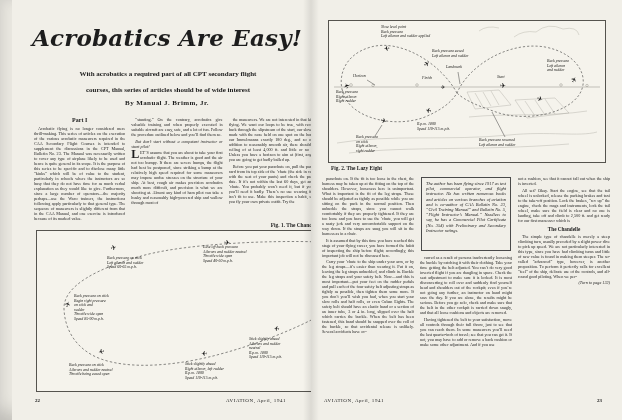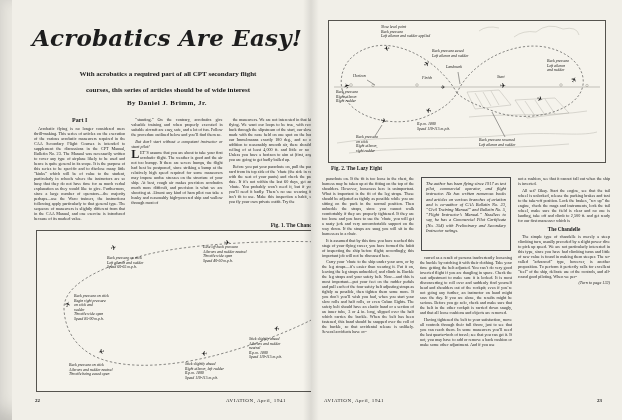--- a/index.html
+++ b/index.html
@@ -52,21 +52,21 @@
 </style>
 </head>
 <body>
 
 <div class="spread">
 
   <div class="page page-left">
     <div class="title">Acrobatics Are Easy!</div>
     <div class="subtitle">With acrobatics a required part of all CPT secondary flight
 courses, this series of articles should be of wide interest</div>
-    <div class="byline">By Daniel J. Brimm, Jr.</div>
+    <div class="byline">By Manual J. Brimm, Jr.</div>
 
     <div class="cols cols-left">
       <div class="col">
         <h3 class="part-heading">Part I</h3>
         <p class="bt">Acrobatic flying is no longer considered mere thrill-making. This series of articles on the execution of the various acrobatic maneuvers required in the CAA Secondary Flight Courses is intended to supplement the discussions in the CPT Manual, Bulletin No. 23. The Manual was necessarily written to cover any type of airplane likely to be used and hence is quite general in its scope. It is the purpose of this series to be specific and to disclose many little “kinks” which will be of value to the student, particularly in schools where the instructors are so busy that they do not have time for as much verbal explanation as they would like to give. Furthermore, since a large number of operators—the majority perhaps—use the Waco trainers, the instructions following apply particularly to that general type. The sequence of maneuvers is slightly different from that in the CAA Manual, and one exercise is introduced because of its marked value.</p>
 
       </div>
       <div class="col">
         <p class="bt">“stunting.” On the contrary, acrobatics give valuable training and when properly executed in suitable aircraft are easy, safe, and a lot of fun. Follow the procedure outlined below and you’ll find them so.</p>
         <p class="bt note">But don’t start without a competent instructor or stunt pilot!</p>

